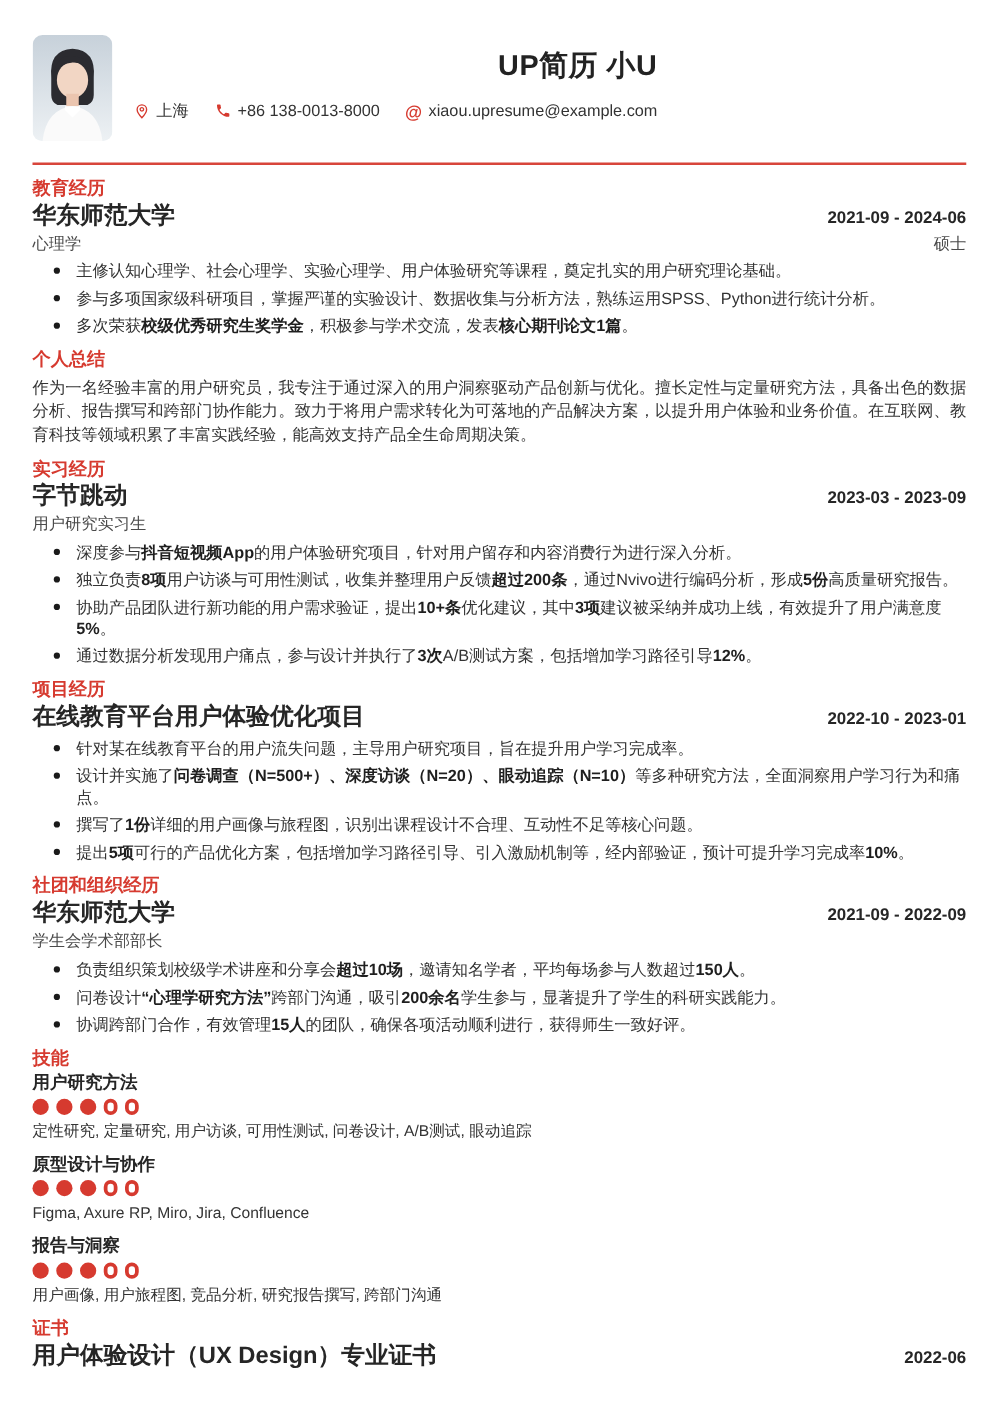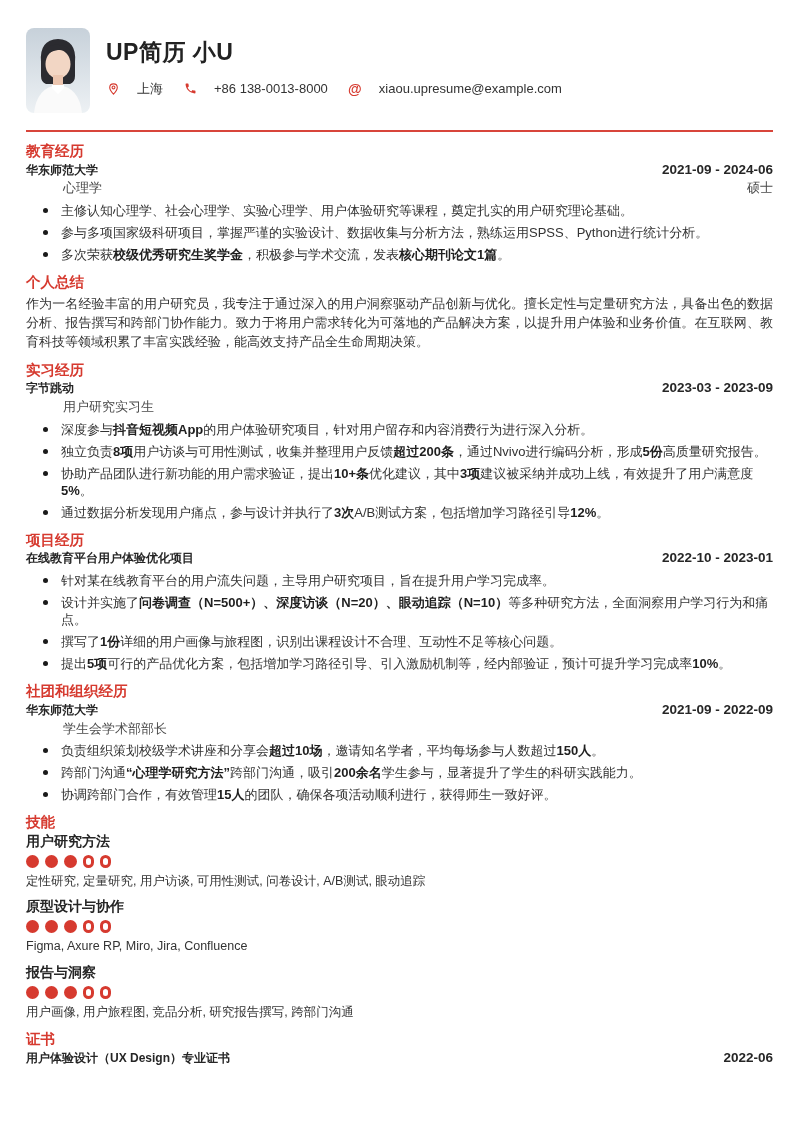--- a/index.html
+++ b/index.html
@@ -3,36 +3,36 @@
 <meta charset="utf-8">
 <style>
   html,body{margin:0;padding:0;background:#ffffff;}
   body{
     width:799px;height:1130px;overflow:hidden;
     font-family:"Liberation Sans","DejaVu Sans",sans-serif;
     color:#333333;-webkit-font-smoothing:antialiased;
   }
   .page{padding:28px 26px 0 26px;box-sizing:border-box;}
   
-  .header{display:flex;gap:16px;}
+  .header{display:flex;gap:16px;text-align:right;}
   .photo{width:64px;height:85px;border-radius:8px;overflow:hidden;flex:none;}
   .header-text{padding-top:11px;}
   .name{font-size:23px;font-weight:700;color:#222222;letter-spacing:.5px;line-height:1.2;}
   .contacts{display:flex;gap:20px;margin-top:13px;font-size:13px;color:#333;align-items:center;}
-  .contact{display:flex;align-items:center;gap:17px;}
+  .contact{display:flex;align-items:center;gap:5px;}
   .cicon{width:14px;height:14px;flex:none;display:inline-flex;align-items:center;justify-content:center;}
   .at-glyph{color:#d63a2f;font-weight:700;font-size:14px;line-height:1;}
   .divider{border:none;border-top:2px solid #d8453b;margin:17px 0 0 0;}
   
   .section{margin-top:11px;}
   .section-title{font-size:14.5px;font-weight:700;line-height:1.15;margin:0 0 2px 0;color:#d63a2f;}
   .erow{display:flex;justify-content:space-between;align-items:baseline;line-height:1.15;margin-top:2px;}
-  .etitle{font-size:12px;font-weight:700;color:#262626;}
+  .etitle{font-size:19px;font-weight:700;color:#262626;}
   .edate{font-size:13.5px;font-weight:700;color:#262626;white-space:nowrap;}
-  .srow{display:flex;justify-content:space-between;font-size:13px;color:#4a4a4a;line-height:1.2;margin-top:3px;margin-left:37px;}
+  .srow{display:flex;justify-content:space-between;font-size:13px;color:#4a4a4a;line-height:1.2;margin-top:3px;}
   .bullets{margin-top:6px;}
   .bullet{display:flex;margin-bottom:5px;}
   .bmark{width:5px;height:5px;border-radius:50%;background:#1a1a1a;margin:6px 13px 0 17px;flex:none;}
   .btext{font-size:13px;line-height:17px;color:#333;flex:1;}
   .b{font-weight:700;color:#1f1f1f;}
   .para{font-size:13px;line-height:19px;color:#333;margin-top:3px;text-align:justify;}
   
   .skill{margin-bottom:9px;}
   .sname{font-size:14px;font-weight:700;color:#262626;line-height:1.2;}
   .dots{display:flex;gap:6px;margin:5px 0 6px 0;align-items:center;}
@@ -189,21 +189,21 @@
           <div>学生会学术部部长</div>
           <div></div>
         </div>
         <div class="bullets">
           <div class="bullet">
             <span class="bmark"></span>
             <div class="btext"><span>负责组织策划校级学术讲座和分享会</span><span class="b">超过10场</span><span>，邀请知名学者，平均每场参与人数超过</span><span class="b">150人</span><span>。</span></div>
           </div>
           <div class="bullet">
             <span class="bmark"></span>
-            <div class="btext"><span>跨部门沟通</span><span class="b">“心理学研究方法”</span><span>跨部门沟通，吸引</span><span class="b">200余名</span><span>学生参与，显著提升了学生的科研实践能力。</span></div>
+            <div class="btext"><span>问卷设计</span><span class="b">“心理学研究方法”</span><span>跨部门沟通，吸引</span><span class="b">200余名</span><span>学生参与，显著提升了学生的科研实践能力。</span></div>
           </div>
           <div class="bullet">
             <span class="bmark"></span>
             <div class="btext"><span>协调跨部门合作，有效管理</span><span class="b">15人</span><span>的团队，确保各项活动顺利进行，获得师生一致好评。</span></div>
           </div>
         </div>
       </section>
       <section class="section">
         <h2 class="section-title">技能</h2>
         <div class="skill">

